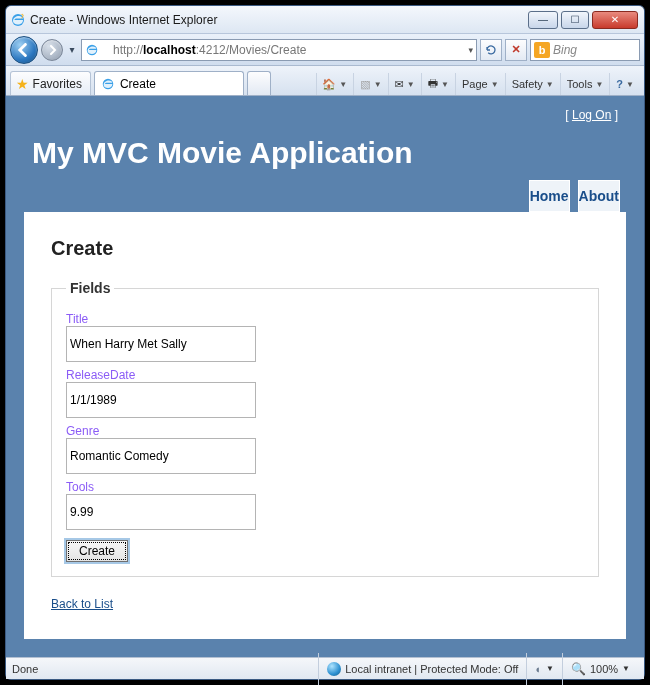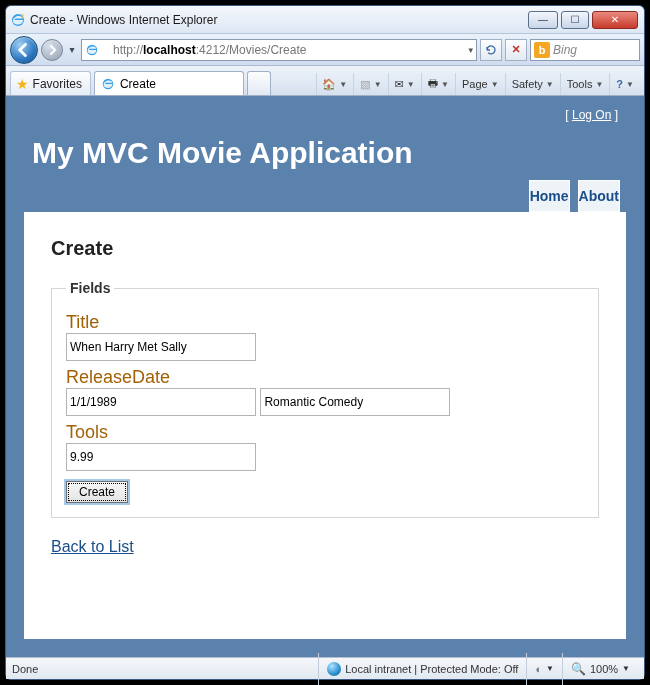--- a/index.html
+++ b/index.html
@@ -161,38 +161,38 @@
       border: 1px solid #fff;
       display:flex; flex-direction:column; gap:14px;
       color:#222;
     }
     .content h2 { font-size:20px; font-weight:bold; padding-bottom: 6px;}
     fieldset {
       border:1px solid #d6d6d6;
       padding: 10px 14px 14px 14px;
     }
     legend { font-size:14px; font-weight:bold; padding: 0 4px; color:#333;}
-    .fld-label { font-size:18px; color:#a16207; margin-top:6px;}
+    .fld-label { font-size:12px; color:#8b5cf6; margin-top:6px;}
     .fld-input {
-      width: 190px; height:28px;
+      width: 190px; height:36px;
       border:1px solid #b4b4b4;
       font-size:12px; padding: 1px 3px;
       background:#fff; color:#000;
     }
     .submit-row { margin-top:10px;}
     .submit {
       padding: 3px 12px;
       font-size:12px;
       background: linear-gradient(#f7f7f7,#e4e4e4);
       border:1px solid #707070;
       outline: 1px dotted #000;
       outline-offset: -3px;
       box-shadow: 0 0 0 2px #a6c8e6;
     }
-    .backlink { font-size:16px; color:#1a4e8a; text-decoration:underline; margin-top:6px;}
+    .backlink { font-size:12px; color:#1a4e8a; text-decoration:underline; margin-top:6px;}
     
     .statusbar {
       height:22px;
       background: linear-gradient(#f5f7fa,#e1e8f1);
       border-top: 1px solid #b3c0d2;
       display:flex; align-items:center;
       font-size:11px; color:#333; padding: 0 6px;
     }
     .statusbar .left{flex:0 0 auto;}
     .statusbar .spacer{flex:1;}
@@ -324,20 +324,21 @@
         <h2>Create</h2>
         <fieldset>
           <legend>Fields</legend>
 
           <div class="fld-label">Title</div>
           <input class="fld-input" value="When Harry Met Sally" style="">
 
           <div class="fld-label">ReleaseDate</div>
           <input class="fld-input" value="1/1/1989" style="">
 
+          <div class="fld-label">Genre</div>
           <input class="fld-input" value="Romantic Comedy" style="">
 
           <div class="fld-label">Tools</div>
           <input class="fld-input" value="9.99" style="">
 
           <div class="submit-row">
             <button class="submit">Create</button>
           </div>
         </fieldset>
         <a href="#" class="backlink">Back to List</a>

